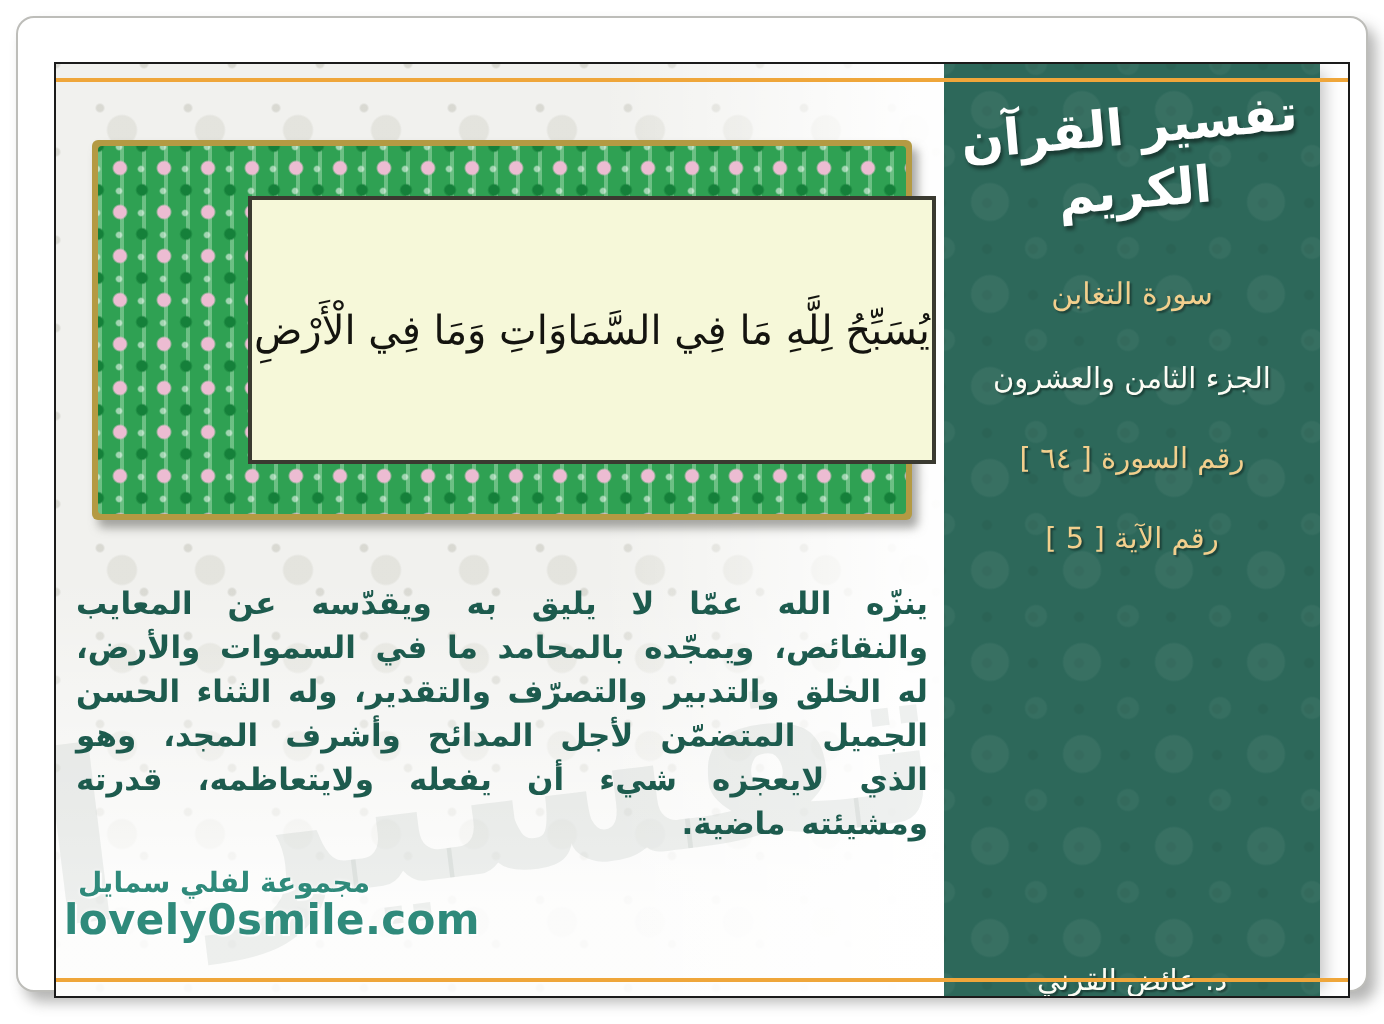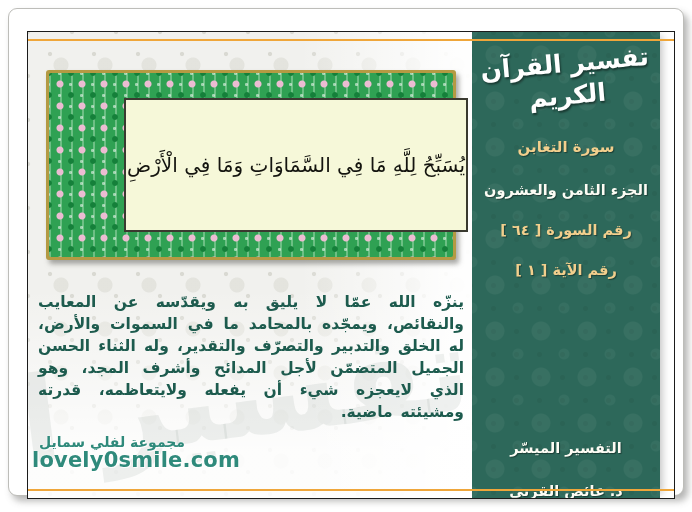--- a/index.html
+++ b/index.html
@@ -93,21 +93,21 @@
     box-shadow:6px 0 8px -4px rgba(0,0,0,0.25);
   }
   .sb-title {
     position:absolute; top:16px; left:0; right:0; padding:0 5px;
     text-align:center; color:#ffffff; font-size:25px; font-weight:bold;
     line-height:32px; transform:rotate(-5deg); direction:rtl;
     text-shadow:1px 2px 2px rgba(0,0,0,0.45);
   }
   .sb-label {
     position:absolute; left:0; right:0; text-align:center; direction:rtl;
-    font-weight:bold; font-size:14.5px; text-shadow:1px 1px 1px rgba(0,0,0,0.4);
+    font-weight:normal; font-size:14.5px; text-shadow:1px 1px 1px rgba(0,0,0,0.4);
   }
   .gold  { color:#f2cf8d; }
   .white { color:#fcfcf4; }
   .pos-surah  { top:106px; font-size:15px; }
   .pos-juz    { top:150px; }
   .pos-num    { top:190px; }
   .pos-ayah   { top:230px; }
   .pos-src    { top:408px; }
   .pos-author { top:451px; }
 
@@ -138,22 +138,21 @@
       <div class="watermark">
         <div class="wm-ar">مجموعة لفلي سمايل</div>
         <div class="wm-url">lovely0smile.com</div>
       </div>
 
       <div class="sidebar">
         <div class="sb-title">تفسير القرآن الكريم</div>
         <div class="sb-label gold pos-surah">سورة التغابن</div>
         <div class="sb-label white pos-juz">الجزء الثامن والعشرون</div>
         <div class="sb-label gold pos-num">رقم السورة [ ٦٤ ]</div>
-        <div class="sb-label gold pos-ayah">رقم الآية [ ١ ]</div>
-        <div class="sb-label white pos-src">التفسير الميسّر</div>
+        <div class="sb-label gold pos-ayah">رقم الآية [ 5 ]</div>
         <div class="sb-label white pos-author">د. عائض القرني</div>
       </div>
 
       <div class="orange-line orange-top"></div>
       <div class="orange-line orange-bottom"></div>
 
     </div>
   </div>
 </div>
 

